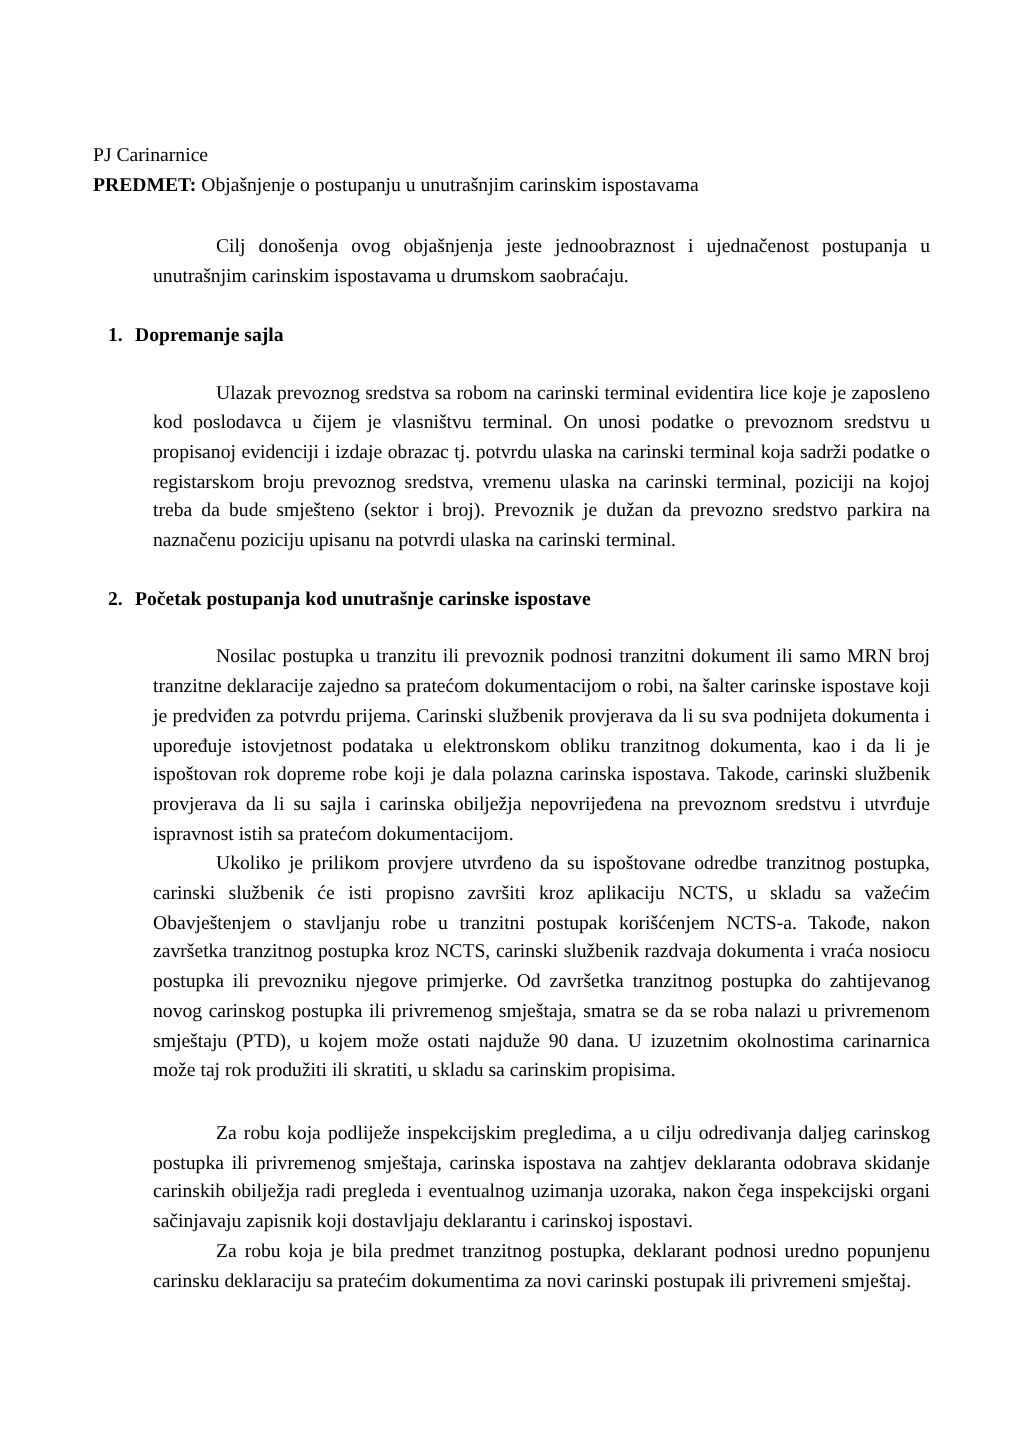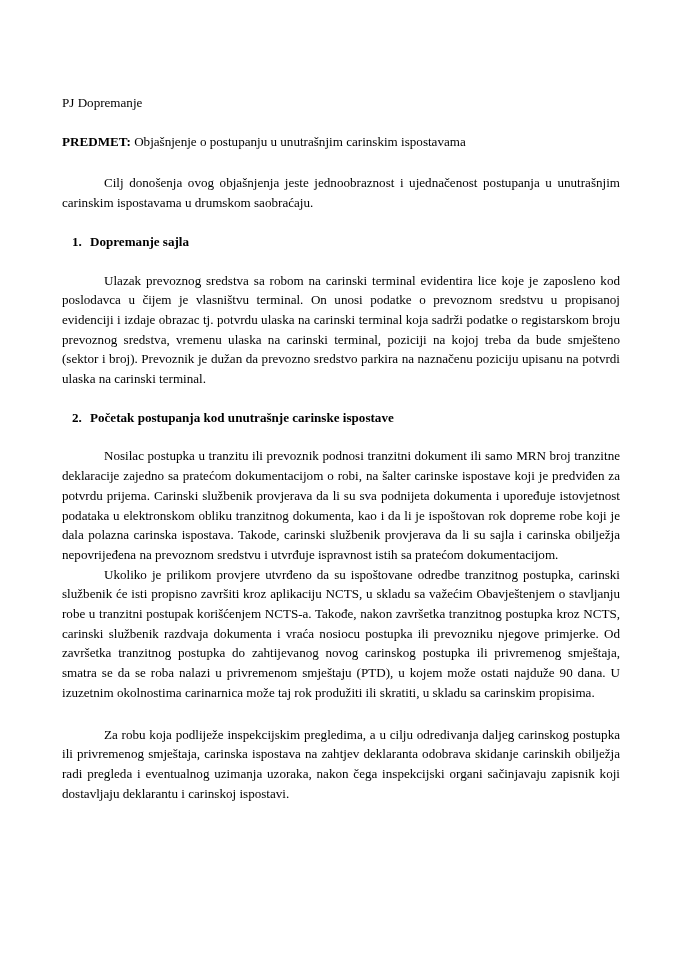--- a/index.html
+++ b/index.html
@@ -28,38 +28,38 @@
     top: 0;
     width: 558px;
   }
   .addressee {
     margin-top: 93px;
     font-size: 13.1px;
     line-height: 19.7px;
     text-align: left;
   }
   .subject-line {
-    margin-top: 19px;
     font-size: 13.1px;
     line-height: 19.7px;
     text-align: left;
   }
   .subject-label {
     font-weight: bold;
   }
   .para {
     font-size: 13.1px;
     line-height: 19.7px;
     text-align: justify;
     text-justify: inter-word;
     margin: 0;
     hyphens: none;
   }
   .para.indent {
     text-indent: 42px;
+    margin-left: 40px;
   }
   .gap-large { height: 22px; }
   .gap-mid   { height: 19px; }
   .section-heading {
     font-size: 13.1px;
     line-height: 19.7px;
     font-weight: bold;
     padding-left: 28px;
     position: relative;
     text-align: left;
@@ -70,21 +70,21 @@
     top: 0;
     font-weight: bold;
   }
 </style>
 </head>
 <body>
 
 <div class="page">
   <div class="content">
 
-    <div class="addressee">PJ Dopremanje</div>
+    <div class="addressee">PJ Carinarnice</div>
 
     <div class="subject-line">
       <span class="subject-label">PREDMET:</span><span> Objašnjenje o postupanju u unutrašnjim carinskim ispostavama</span>
     </div>
 
     <div class="gap-large"></div>
 
     <p class="para indent">Cilj donošenja ovog objašnjenja jeste jednoobraznost i ujednačenost postupanja u unutrašnjim carinskim ispostavama u drumskom saobraćaju.</p>
 
     <div class="gap-mid"></div>
@@ -108,15 +108,16 @@
 
     <p class="para indent">Nosilac postupka u tranzitu ili prevoznik podnosi tranzitni dokument ili samo MRN broj tranzitne deklaracije zajedno sa pratećom dokumentacijom o robi, na šalter carinske ispostave koji je predviđen za potvrdu prijema. Carinski službenik provjerava da li su sva podnijeta dokumenta i upoređuje istovjetnost podataka u elektronskom obliku tranzitnog dokumenta, kao i da li je ispoštovan rok dopreme robe koji je dala polazna carinska ispostava. Takode, carinski službenik provjerava da li su sajla i carinska obilježja nepovrijeđena na prevoznom sredstvu i utvrđuje ispravnost istih sa pratećom dokumentacijom.</p>
 
     <p class="para indent">Ukoliko je prilikom provjere utvrđeno da su ispoštovane odredbe tranzitnog postupka, carinski službenik će isti propisno završiti kroz aplikaciju NCTS, u skladu sa važećim Obavještenjem o stavljanju robe u tranzitni postupak korišćenjem NCTS-a. Takođe, nakon završetka tranzitnog postupka kroz NCTS, carinski službenik razdvaja dokumenta i vraća nosiocu postupka ili prevozniku njegove primjerke. Od završetka tranzitnog postupka do zahtijevanog novog carinskog postupka ili privremenog smještaja, smatra se da se roba nalazi u privremenom smještaju (PTD), u kojem može ostati najduže 90 dana. U izuzetnim okolnostima carinarnica može taj rok produžiti ili skratiti, u skladu sa carinskim propisima.</p>
 
     <div class="gap-large"></div>
 
     <p class="para indent">Za robu koja podliježe inspekcijskim pregledima, a u cilju odredivanja daljeg carinskog postupka ili privremenog smještaja, carinska ispostava na zahtjev deklaranta odobrava skidanje carinskih obilježja radi pregleda i eventualnog uzimanja uzoraka, nakon čega inspekcijski organi sačinjavaju zapisnik koji dostavljaju deklarantu i carinskoj ispostavi.</p>
 
 
+    <p class="para indent">Za robu koja je bila predmet tranzitnog postupka, deklarant podnosi uredno popunjenu carinsku deklaraciju sa pratećim dokumentima za novi carinski postupak ili privremeni smještaj.</p>
 
   </div>
 </div>
 
 </body></html>

